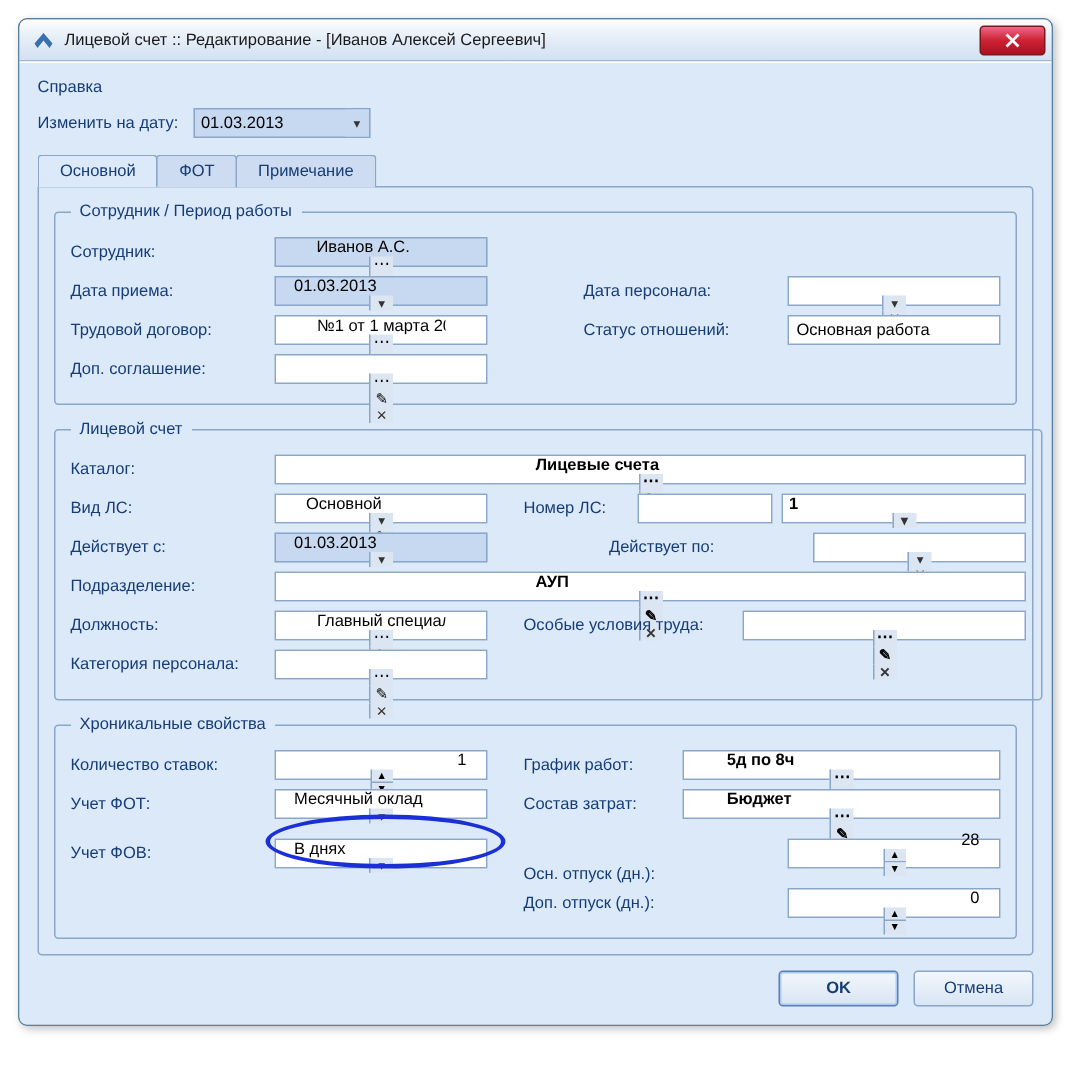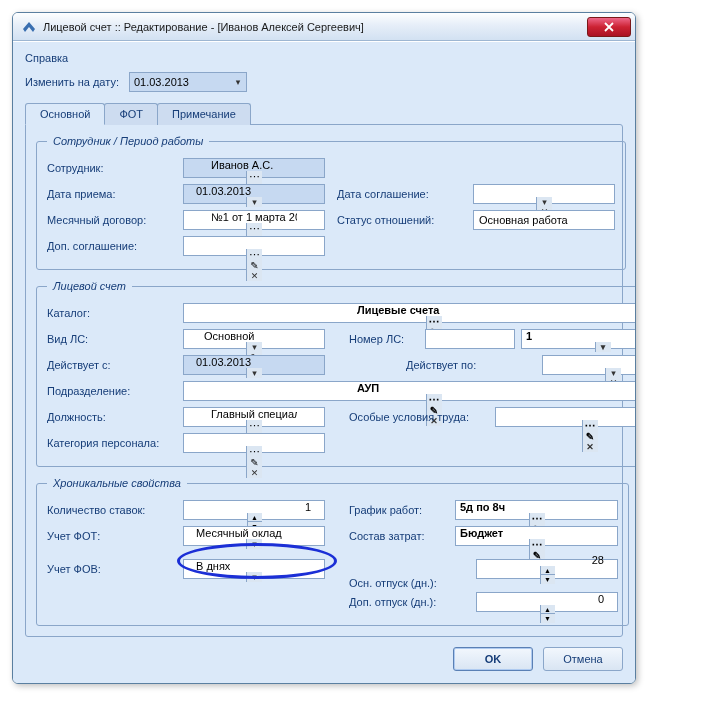--- a/index.html
+++ b/index.html
@@ -1,35 +1,35 @@
 <!DOCTYPE html>
 <html><head>
 <meta charset="utf-8">
 <style>
   * { box-sizing: border-box; font-family: Tahoma, Arial, sans-serif; font-size: 11px; }
   body { margin: 0; padding: 12px; background: #fff; }
-  .window { width: 624px; border: 1px solid #5a7fa0; border-radius: 6px; overflow: hidden; box-shadow: 2px 2px 6px rgba(0,0,0,0.25); }
+  .window { width: 690px; border: 1px solid #5a7fa0; border-radius: 6px; overflow: hidden; box-shadow: 2px 2px 6px rgba(0,0,0,0.25); }
   .titlebar { height: 28px; background: linear-gradient(#fdfeff, #e6eef8 45%, #d2e1f2); display: flex; align-items: center; padding: 0 4px; border-bottom: 1px solid #9db6d2; }
   .titlebar .appicon { width: 16px; height: 16px; margin: 0 6px 0 4px; display:flex; align-items:center; justify-content:center; }
   .titlebar .title { color: #1a1a1a; flex: 1; }
   .titlebar .btns { display:flex; gap:0; }
   .titlebar .closebtn { width: 44px; height: 20px; background: linear-gradient(#e68, #c23 50%, #a12); border: 1px solid #7a1818; border-radius: 3px; color:#fff; display:flex; align-items:center; justify-content:center; font-weight:bold; font-size:13px; cursor:pointer; }
   .content { background: #dbe9f9; padding: 8px 12px 12px; border-top:1px solid #fff; }
   .menu { color: #163d78; padding: 2px 0 8px; }
   .daterow { display:flex; align-items:center; gap:10px; margin-bottom:10px; }
   .daterow label { color:#163d78; }
   .combo { position:relative; display:inline-flex; align-items:center; background:#c6d9f1; border:1px solid #8aa6c9; height:20px; }
   .combo input { border:none; background:transparent; padding:0 4px; height:18px; outline:none; }
   .combo .arrow, .arrowbtn { width:16px; height:18px; background:#c6d9f1; display:flex; align-items:center; justify-content:center; cursor:pointer; }
   .tabset { display:flex; }
   .tab { padding:4px 14px; border:1px solid #8aa6c9; border-bottom:none; background:#cddcf0; color:#163d78; margin-right:-1px; border-radius:3px 3px 0 0; cursor:pointer; position:relative; top:1px; }
   .tab.active { background:#dbe9f9; z-index:2; border-bottom:1px solid #dbe9f9; }
   .tabbody { border:1px solid #8aa6c9; background:#dbe9f9; padding:10px; border-radius:0 3px 3px 3px; }
   fieldset { border:1px solid #8aa6c9; border-radius:3px; margin:0 0 10px; padding:8px 10px 10px; }
-  legend { color:#163d78; padding:0 6px; font-size:11px;font-style:italic; }
+  legend { color:#163d78; padding:0 6px; font-size:11px; }
   .row { display:flex; align-items:center; min-height:26px; gap:6px; }
   .lbl { color:#163d78; width:130px; flex-shrink:0; }
   .lbl2 { color:#163d78; width:130px; flex-shrink:0; text-align:left; }
   .fld { display:inline-flex; align-items:center; background:#c6d9f1; border:1px solid #8aa6c9; height:20px;flex-direction:column; }
   .fld input { border:none; background:transparent; padding:0 4px; height:18px; outline:none; }
   .fld.white { background:#fff; }
   .iconcell { width:16px; height:18px; border-left:1px solid #8aa6c9; display:flex; align-items:center; justify-content:center; background:#dbe6f2; cursor:pointer; font-size:10px; }
   .grow { flex:1;font-weight:bold; }
   .spacer { flex:1; }
   .btnrow { display:flex; justify-content:flex-end; gap:10px; padding-top:10px; }
@@ -95,30 +95,30 @@
           </div>
         </div>
 
         <div class="row">
           <span class="lbl">Дата приема:</span>
           <div class="fld" style="width:142px;">
             <input style="width: 124px;" value="01.03.2013">
             <span class="iconcell chev"></span>
           </div>
           <span class="spacer"></span>
-          <span class="lbl2">Дата соглашение:</span>
+          <span class="lbl2">Дата персонала:</span>
           <div class="fld white" style="width:142px;">
             <input style="width: 108px;" value="">
             <span class="iconcell chev"></span>
             <span class="iconcell xic"></span>
           </div>
         </div>
 
         <div class="row">
-          <span class="lbl">Месячный договор:</span>
+          <span class="lbl">Трудовой договор:</span>
           <div class="fld white" style="width:142px;">
             <input style="width: 94px;" value="№1 от 1 марта 20…">
             <span class="iconcell dots"></span>
             <span class="iconcell xic"></span>
           </div>
           <span class="spacer"></span>
           <span class="lbl2">Статус отношений:</span>
           <div class="fld white" style="width:142px;">
             <input style="width: 138px;" readonly="" value="Основная работа">
           </div>

